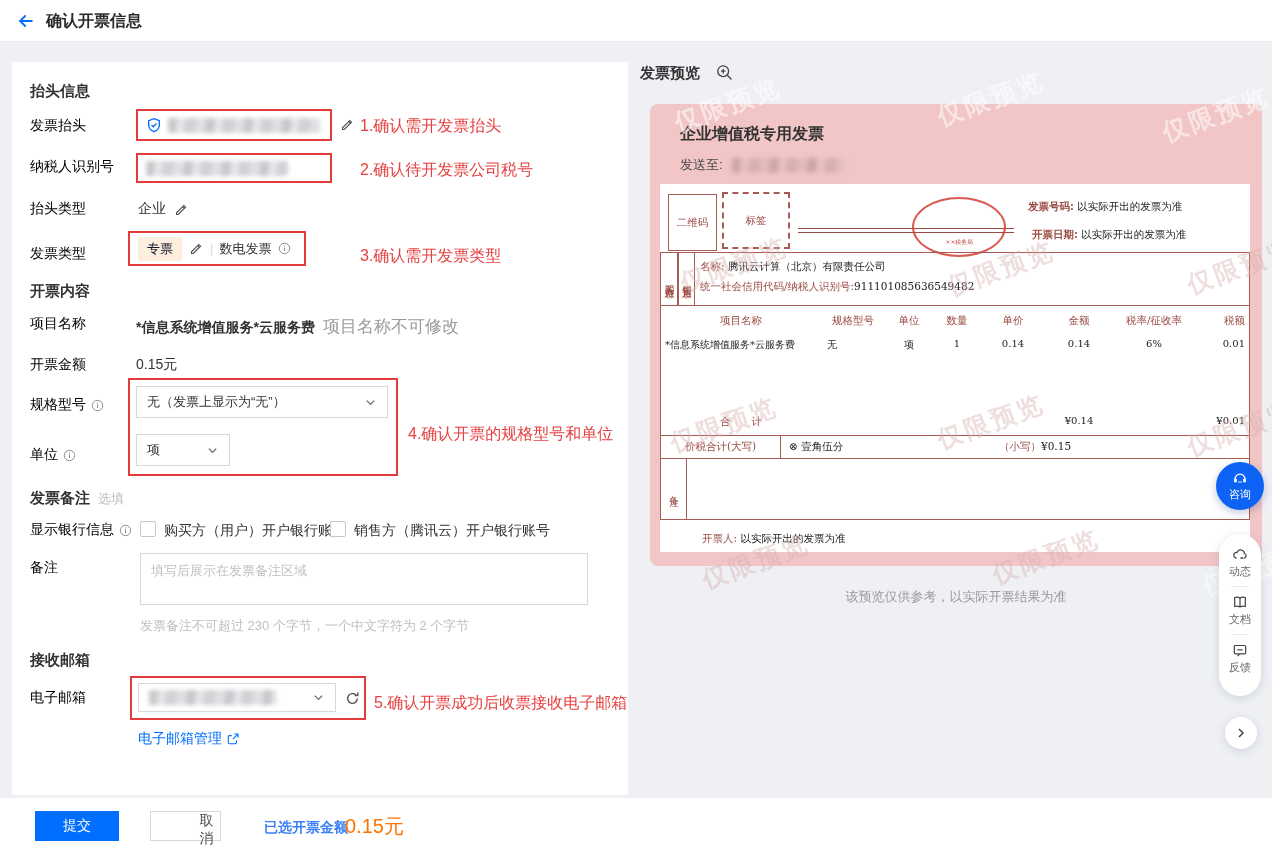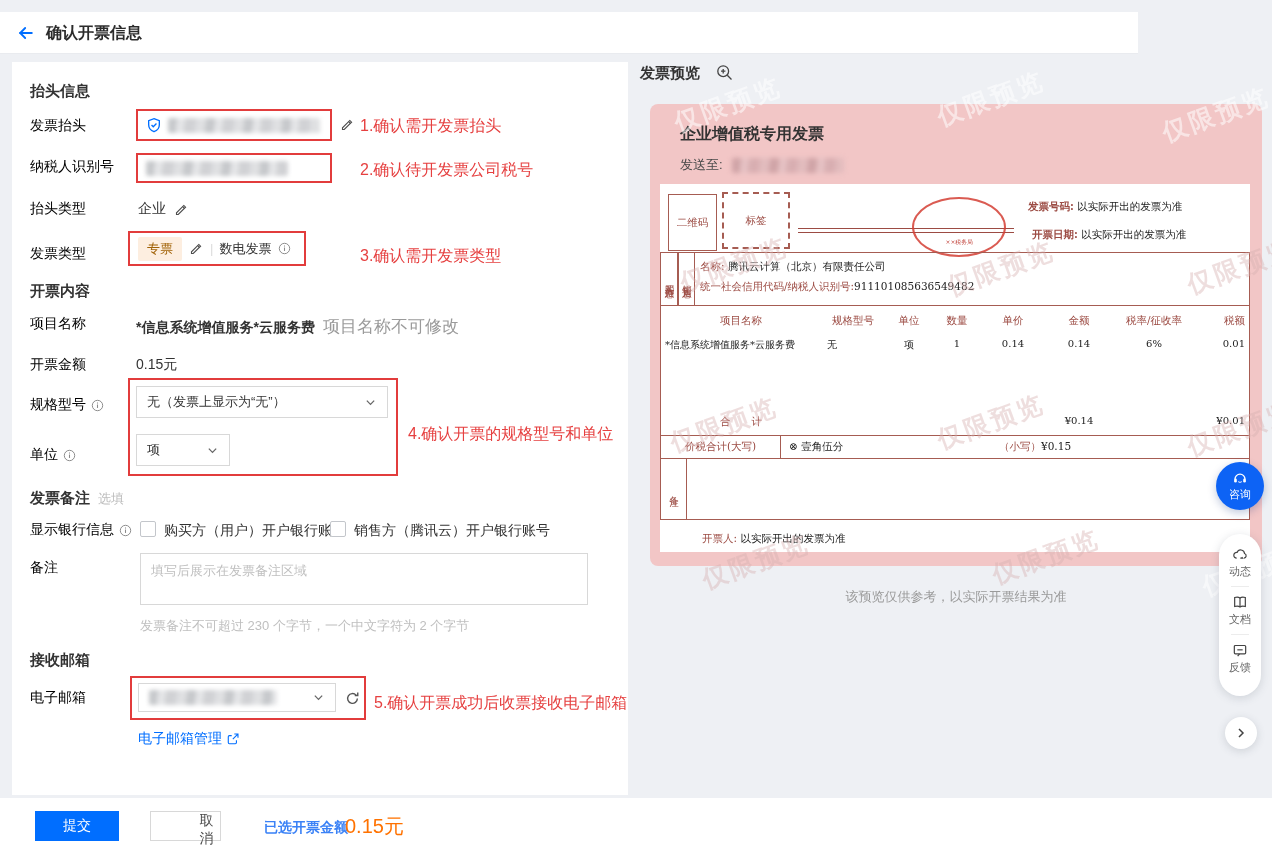--- a/index.html
+++ b/index.html
@@ -2,39 +2,39 @@
 <html><head>
 <meta charset="utf-8">
 <style>
   * { margin:0; padding:0; box-sizing:border-box; }
   html,body { background:#eef0f4; }
   body { font-family:"Liberation Sans","DejaVu Sans",sans-serif; width:1272px; height:851px; position:relative; overflow:hidden; }
   .p { position:absolute; }
   .page { position:relative; width:1272px; height:851px; background:#eef0f4; overflow:hidden; }
 
   
-  .topbar { position:absolute; left:0; top:0; width:1138px; height:42px; background:#fff; border-bottom:1px solid #e9ebef;margin-top:12px; }
+  .topbar { position:absolute; left:0; top:0; width:1272px; height:42px; background:#fff; border-bottom:1px solid #e9ebef; }
   .back { position:absolute; left:16px; top:11px; width:20px; height:20px; cursor:pointer; }
   .pagetitle { position:absolute; left:46px; top:11px; font-size:16px; font-weight:700; color:#2b2b2b; }
 
   
   .form-panel { position:absolute; left:12px; top:62px; width:616px; height:733px; background:#fff; }
   .sec-title { position:absolute; font-size:15px; font-weight:700; color:#333; }
   .sec-sub { font-size:13px; color:#bcbcbc; font-weight:400; margin-left:8px; }
   .flabel { position:absolute; font-size:14px; color:#000000; }
   .fvalue { position:absolute; font-size:14px; color:#333; }
   .hint { color:#9a9a9a; font-weight:400; font-size:17px; margin-left:8px; }
   .redbox { position:absolute; border:2px solid #e23c3c; background:#fff; display:flex; align-items:center; padding-left:8px; gap:6px; }
   .ann { position:absolute; font-size:16px; color:#e64040; white-space:nowrap; }
   .blur { display:inline-block; height:15px; border-radius:2px; filter:blur(2.2px);
           background:repeating-linear-gradient(95deg,#c7c9cc 0 9px,#e4e5e7 9px 17px,#d1d2d5 17px 28px,#dfe0e2 28px 38px); }
   .blur.pink { background:repeating-linear-gradient(95deg,#cfa3a6 0 9px,#e6c2c4 9px 17px,#d8aeb1 17px 28px,#e2bcbe 28px 38px); filter:blur(2.4px); }
   .icon16 { display:inline-flex; width:16px; height:16px; align-items:center; justify-content:center; }
   .icon14 { display:inline-flex; width:14px; height:14px; align-items:center; justify-content:center; }
-  .badge { background:#fdeee0; color:#a16207; font-size:13px; padding:3px 9px; border-radius:2px; }
+  .badge { background:#fdeee0; color:#0f172a; font-size:13px; padding:3px 9px; border-radius:2px; }
   .vdiv { color:#dcdcdc; font-size:13px; }
   .sel { position:absolute; border:1px solid #d8d8d8; background:#fff; display:flex; align-items:center; justify-content:space-between; padding:0 10px; font-size:13px; color:#333; }
   .cb { position:absolute; width:16px; height:16px; border:1px solid #c3c6cb; border-radius:2px; background:#fff; }
   .cblabel { position:absolute; font-size:14px; color:#333; }
   .tarea { position:absolute; border:1px solid #d8d8d8; background:#fff; font-family:inherit; font-size:13px; color:#737373; padding:8px 10px; resize:none; }
   .tarea::placeholder { color:#bfbfbf; }
   .grayhint { position:absolute; font-size:13px; color:#bfbfbf; }
   .link { position:absolute; font-size:14px; color:#006eff; display:flex; align-items:center; gap:4px; cursor:pointer; }
 
   

